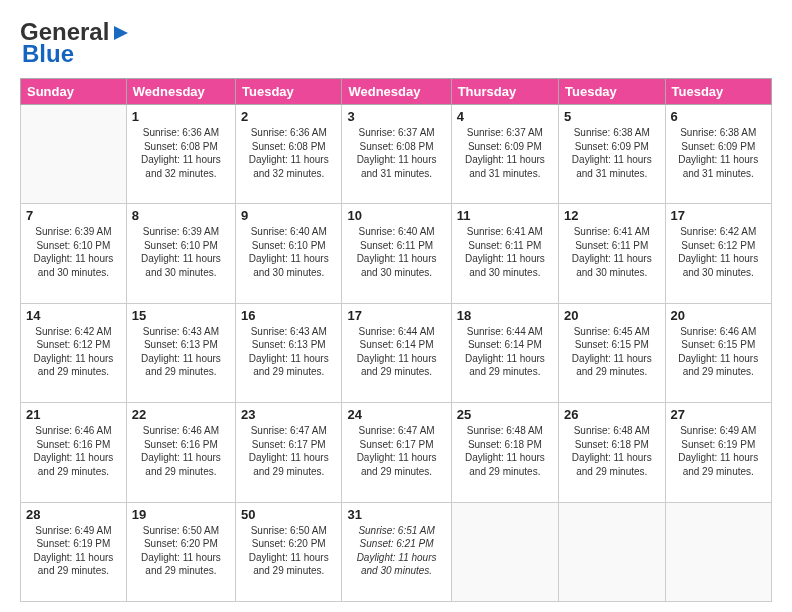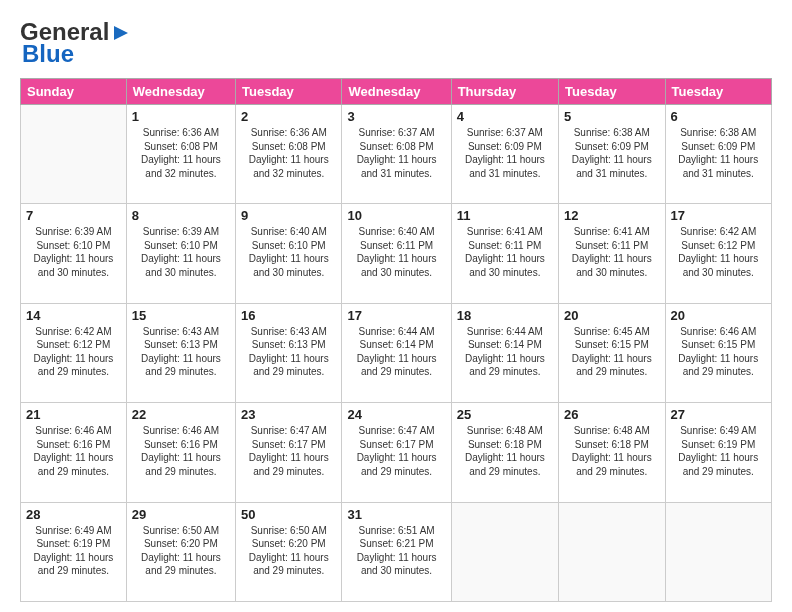--- a/index.html
+++ b/index.html
@@ -319,36 +319,36 @@
         </tr>
         <tr>
           <td>
             <span class="day-num">28</span>
             <div class="cell-text" style="white-space: pre-line;">Sunrise: 6:49 AM
 Sunset: 6:19 PM
 Daylight: 11 hours
 and 29 minutes.</div>
           </td>
           <td>
-            <span class="day-num">29</span>
+            <span class="day-num">19</span>
             <div class="cell-text" style="white-space: pre-line;">Sunrise: 6:50 AM
 Sunset: 6:20 PM
 Daylight: 11 hours
 and 29 minutes.</div>
           </td>
           <td>
             <span class="day-num">50</span>
             <div class="cell-text" style="white-space: pre-line;">Sunrise: 6:50 AM
 Sunset: 6:20 PM
 Daylight: 11 hours
 and 29 minutes.</div>
           </td>
           <td>
             <span class="day-num">31</span>
-            <div class="cell-text" style="white-space: pre-line;">Sunrise: 6:51 AM
+            <div class="cell-text" style="white-space: pre-line; font-style: italic;">Sunrise: 6:51 AM
 Sunset: 6:21 PM
 Daylight: 11 hours
 and 30 minutes.</div>
           </td>
           <td class="empty-cell"></td>
           <td class="empty-cell"></td>
           <td class="empty-cell"></td>
         </tr>
       </tbody>
   </table>

